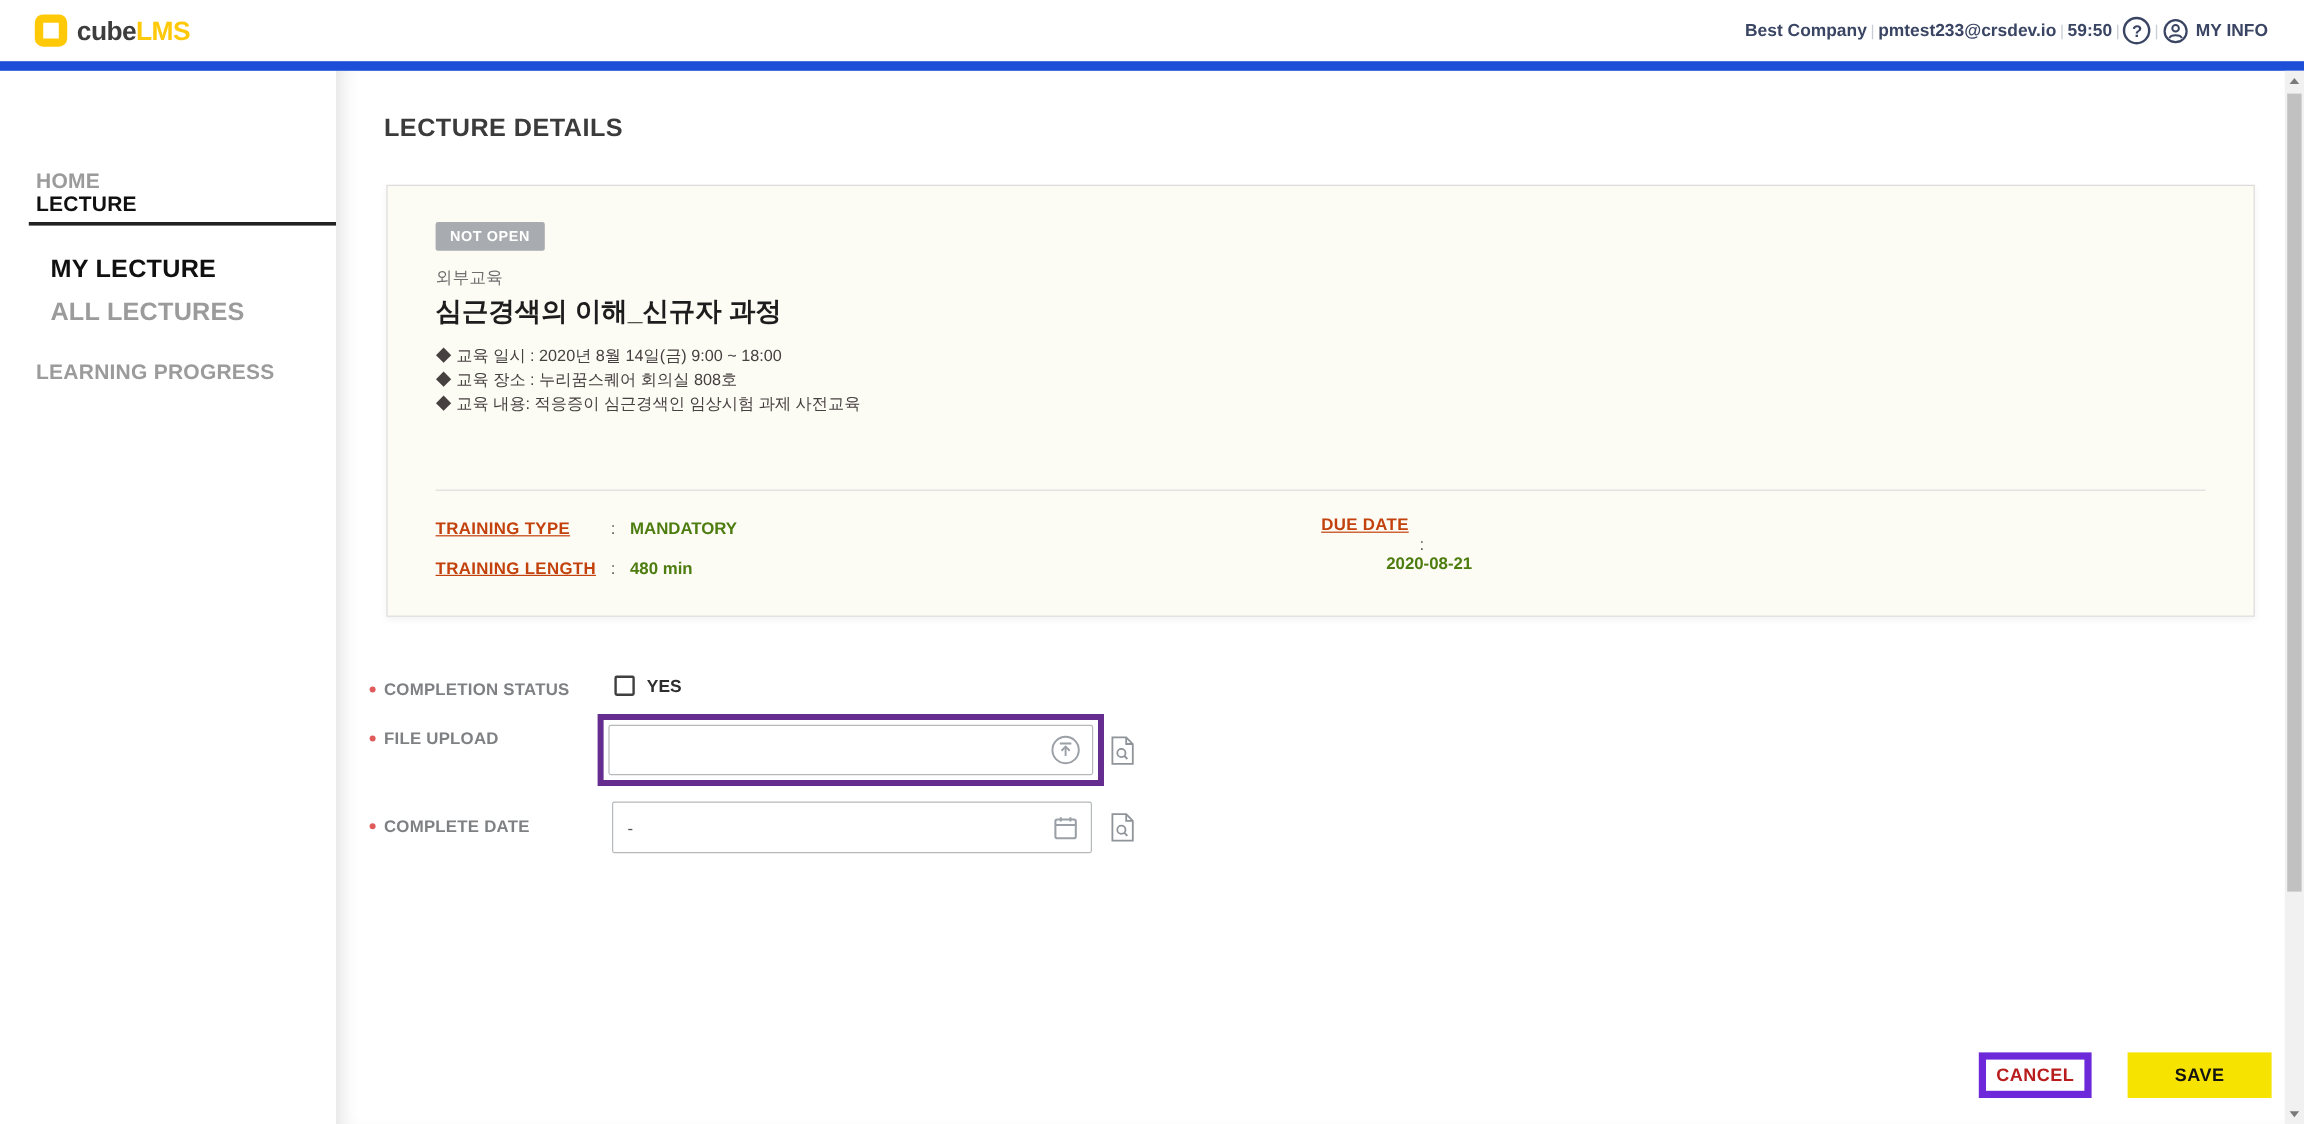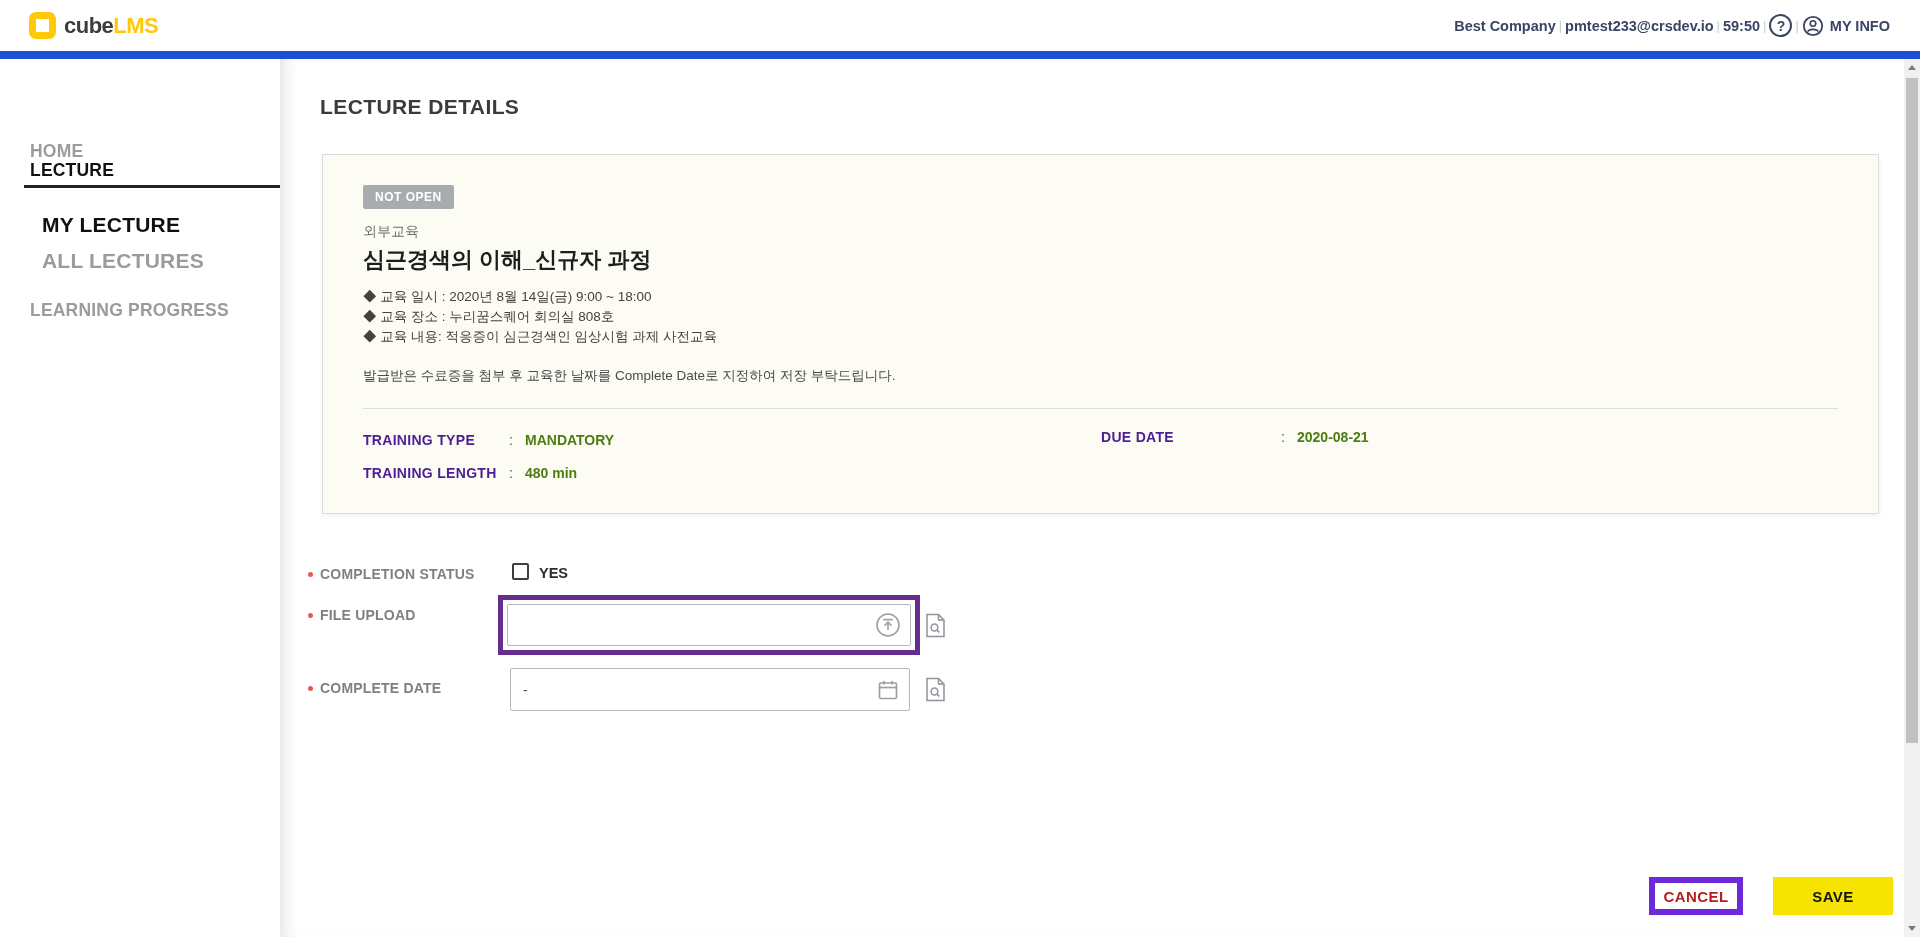--- a/index.html
+++ b/index.html
@@ -44,24 +44,24 @@
          border:1px solid #dcdcdc; box-shadow:0 3px 6px rgba(0,0,0,0.05); }
   .badge{ position:absolute; left:40px; top:30px; background:var(--badge-gray); color:#fff;
           font-size:12px; font-weight:bold; padding:5px 12px; border-radius:2px; letter-spacing:0.5px; }
   .category{ position:absolute; left:40px; top:68px; font-size:14px; color:#6f6f6f; }
   .lec-title{ position:absolute; left:40px; top:90px; font-size:22px; font-weight:bold; color:#1d1d1d; }
   .detail-lines{ position:absolute; left:40px; top:132px; font-size:13.5px; color:#474040; line-height:20px; }
   .note{ position:absolute; left:40px; top:212px; font-size:13.5px; color:#4a4a4a; }
   .card-divider{ position:absolute; left:40px; right:40px; top:253px; height:1px; background:#ddd; }
   .info-row{ position:absolute; left:40px; right:40px; height:22px; display:flex; align-items:center; font-size:14px; }
   .info-row.r1{ top:274px; } .info-row.r2{ top:307px; }
-  .info-label{ width:146px; font-weight:bold; color:#4c1d95; letter-spacing:0.3px; }
+  .info-label{ width:146px; font-weight:bold; color:#c2410c; letter-spacing:0.3px;text-decoration:underline; }
   .info-colon{ width:16px; color:#555; }
   .info-value{ font-weight:bold; color:#4d7c0f; }
-  .info-pair-right{ position:absolute; left:738px; top:0; display:flex; align-items:center; }
+  .info-pair-right{ position:absolute; left:738px; top:0; display:flex; align-items:center;flex-direction:column; }
   .info-pair-right .info-label{ width:180px; }
 
   
   .form-label{ position:absolute; display:flex; align-items:center; gap:7px; font-size:14px;
                font-weight:bold; color:#7e8083; letter-spacing:0.2px; }
   .req-dot{ width:5px; height:5px; border-radius:50%; background:var(--required-red); flex:0 0 auto; }
   .lbl-completion{ left:28px; top:507px; }
   .lbl-upload{ left:28px; top:548px; }
   .lbl-date{ left:28px; top:621px; }
 
@@ -141,21 +141,20 @@
 
     <section class="card">
       <span class="badge">NOT OPEN</span>
       <div class="category">외부교육</div>
       <div class="lec-title">심근경색의 이해_신규자 과정</div>
       <div class="detail-lines">
         <div>◆ 교육 일시 : 2020년 8월 14일(금) 9:00 ~ 18:00</div>
         <div>◆ 교육 장소 : 누리꿈스퀘어 회의실 808호</div>
         <div>◆ 교육 내용: 적응증이 심근경색인 임상시험 과제 사전교육</div>
       </div>
-      <div class="note">발급받은 수료증을 첨부 후 교육한 날짜를 Complete Date로 지정하여 저장 부탁드립니다.</div>
       <div class="card-divider"></div>
 
       <div class="info-row r1">
         <span class="info-label">TRAINING TYPE</span>
         <span class="info-colon">:</span>
         <span class="info-value">MANDATORY</span>
         <span class="info-pair-right">
           <span class="info-label">DUE DATE</span>
           <span class="info-colon">:</span>
           <span class="info-value">2020-08-21</span>

